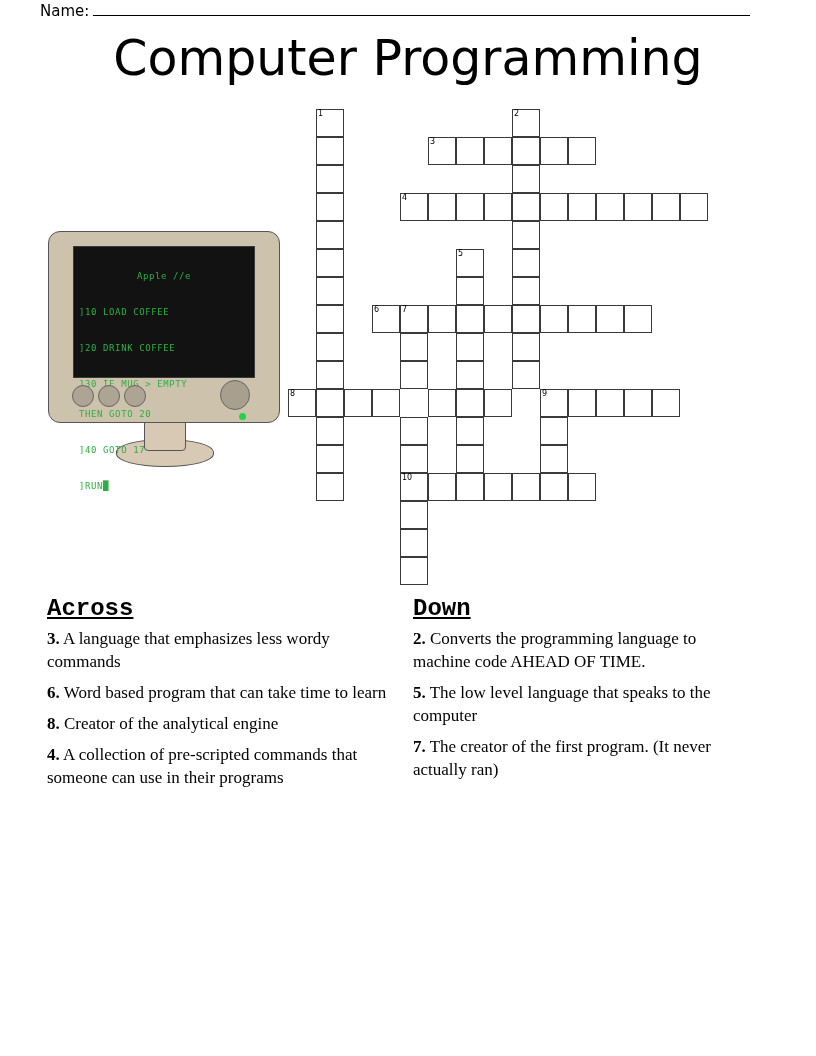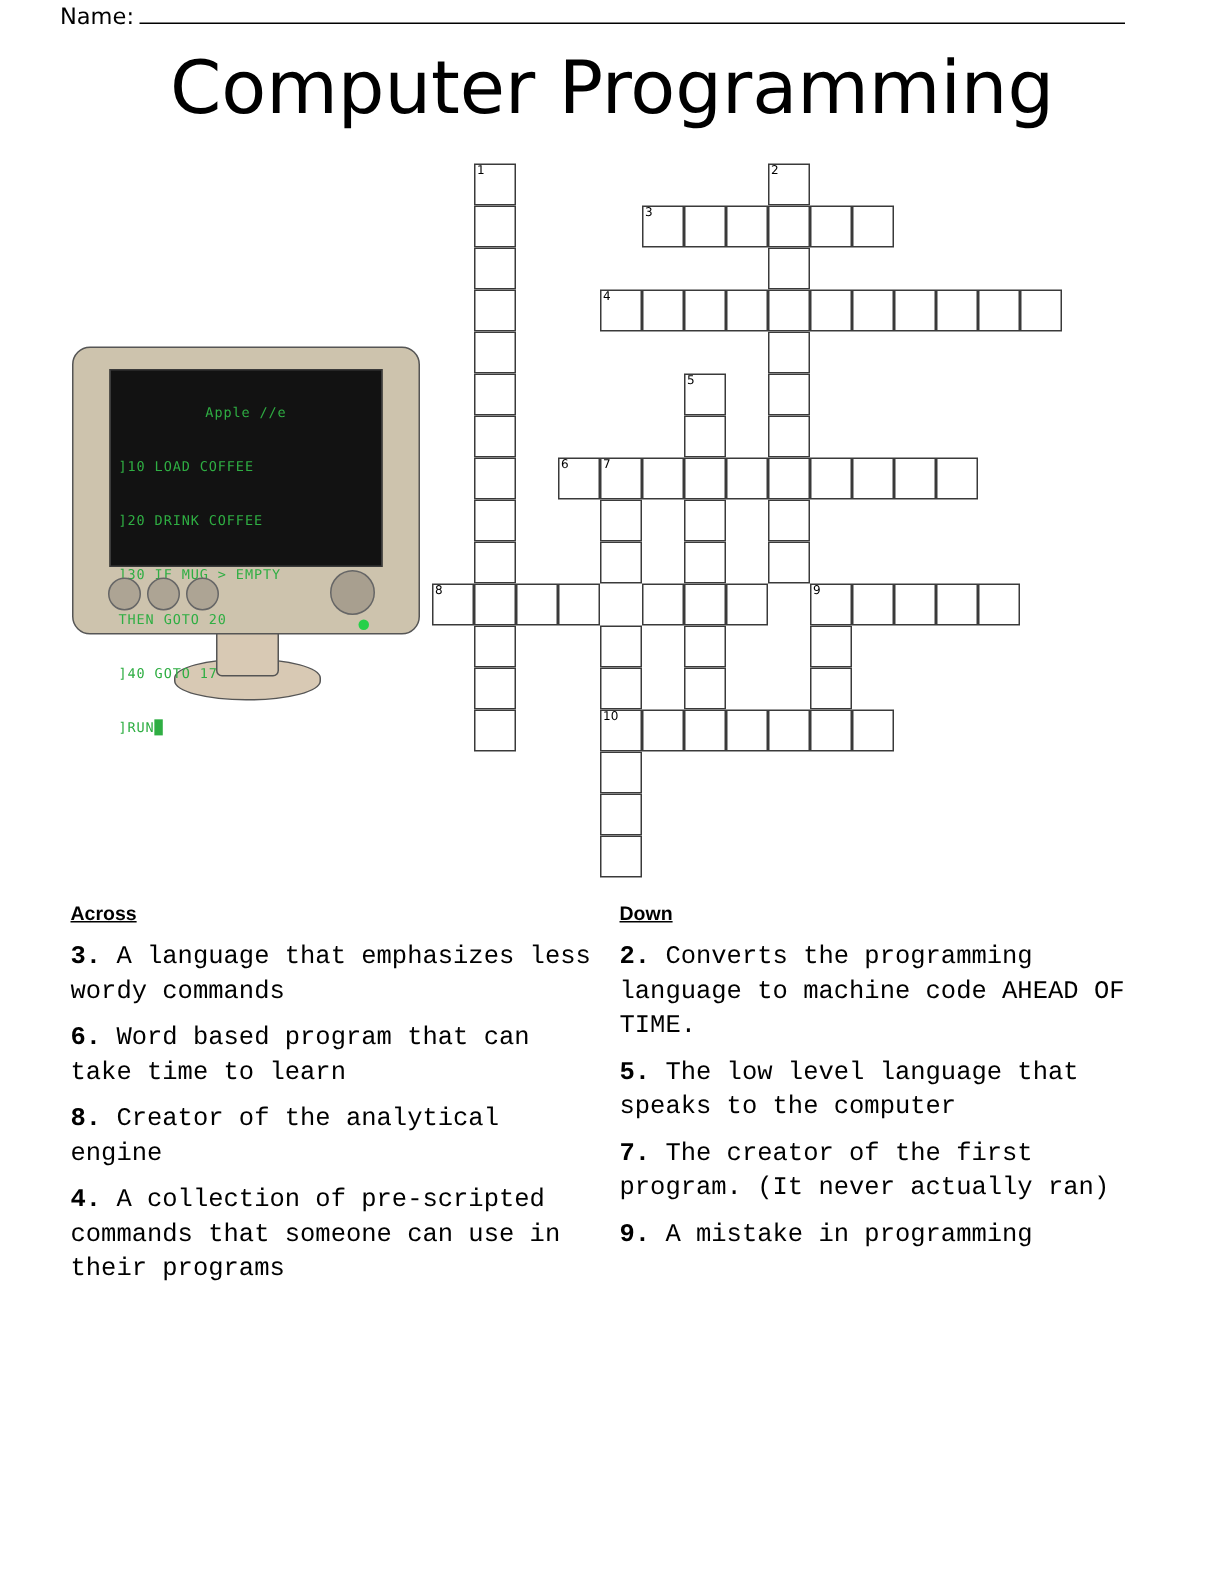--- a/index.html
+++ b/index.html
@@ -181,29 +181,29 @@
     width: 816px;
   }
   .clue-col {
     position: absolute;
     top: 0;
   }
   .clue-col.across { left: 47px; width: 352px; }
   .clue-col.down   { left: 413px; width: 340px; }
 
   .clue-heading {
-    font-family: Liberation Sans, sans-serif;
-    font-size: 13px;
+    font-family: Liberation Mono, monospace;
+    font-size: 24px;
     font-weight: bold;
     text-decoration: underline;
     margin: 0 0 7px 0;
     line-height: 22px;
   }
   .clue-item {
-    font-family: Liberation Mono, monospace;
+    font-family: Liberation Serif, serif;
     font-size: 17px;
     line-height: 23px;
     margin-bottom: 8px;
   }
   .clue-num {
     font-weight: bold;
   }
 </style>
 </head>
 <body>
@@ -353,17 +353,16 @@
         <div class="clue-item"><span class="clue-num">4.</span><span> A collection of pre-scripted commands that someone can use in their programs</span></div>
       </div>
   </div>
 
   <div class="clue-col down">
     <div class="clue-heading">Down</div>
     <div id="down-list">
         <div class="clue-item"><span class="clue-num">2.</span><span> Converts the programming language to machine code AHEAD OF TIME.</span></div>
         <div class="clue-item"><span class="clue-num">5.</span><span> The low level language that speaks to the computer</span></div>
         <div class="clue-item"><span class="clue-num">7.</span><span> The creator of the first program. (It never actually ran)</span></div>
-        <div class="clue-item"><span class="clue-num">9.</span><span> A mistake in programming</span></div>
       </div>
   </div>
 
 </div>
 
 </body></html>

